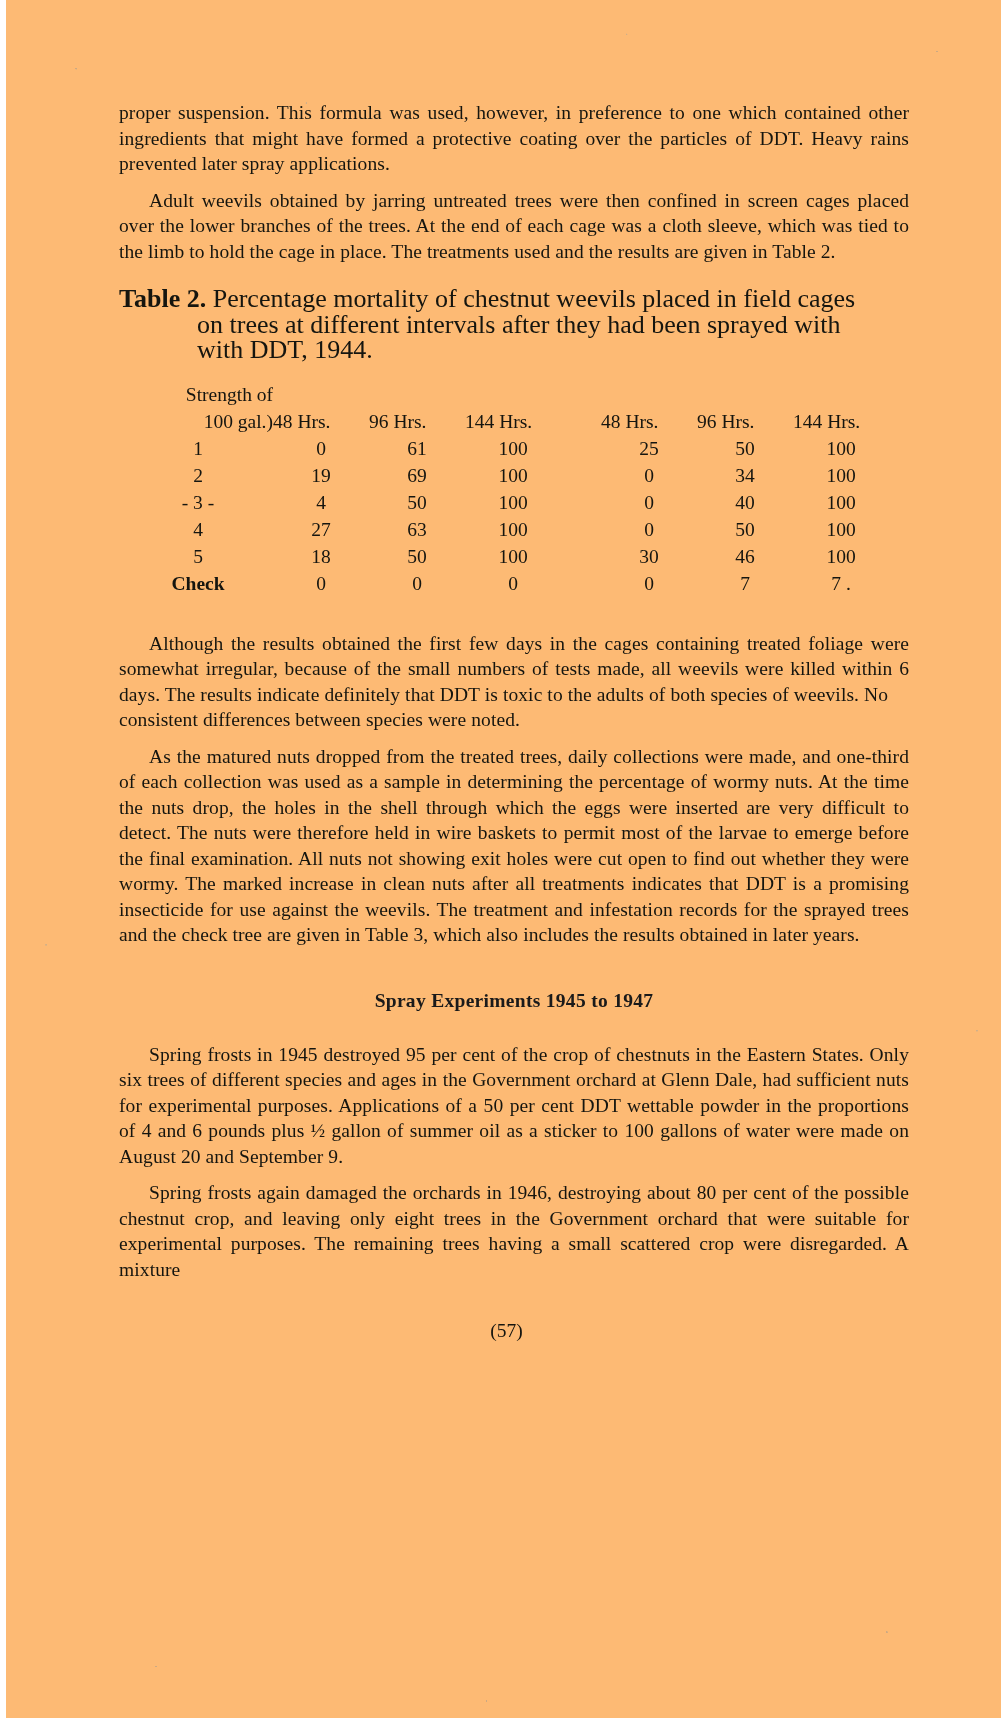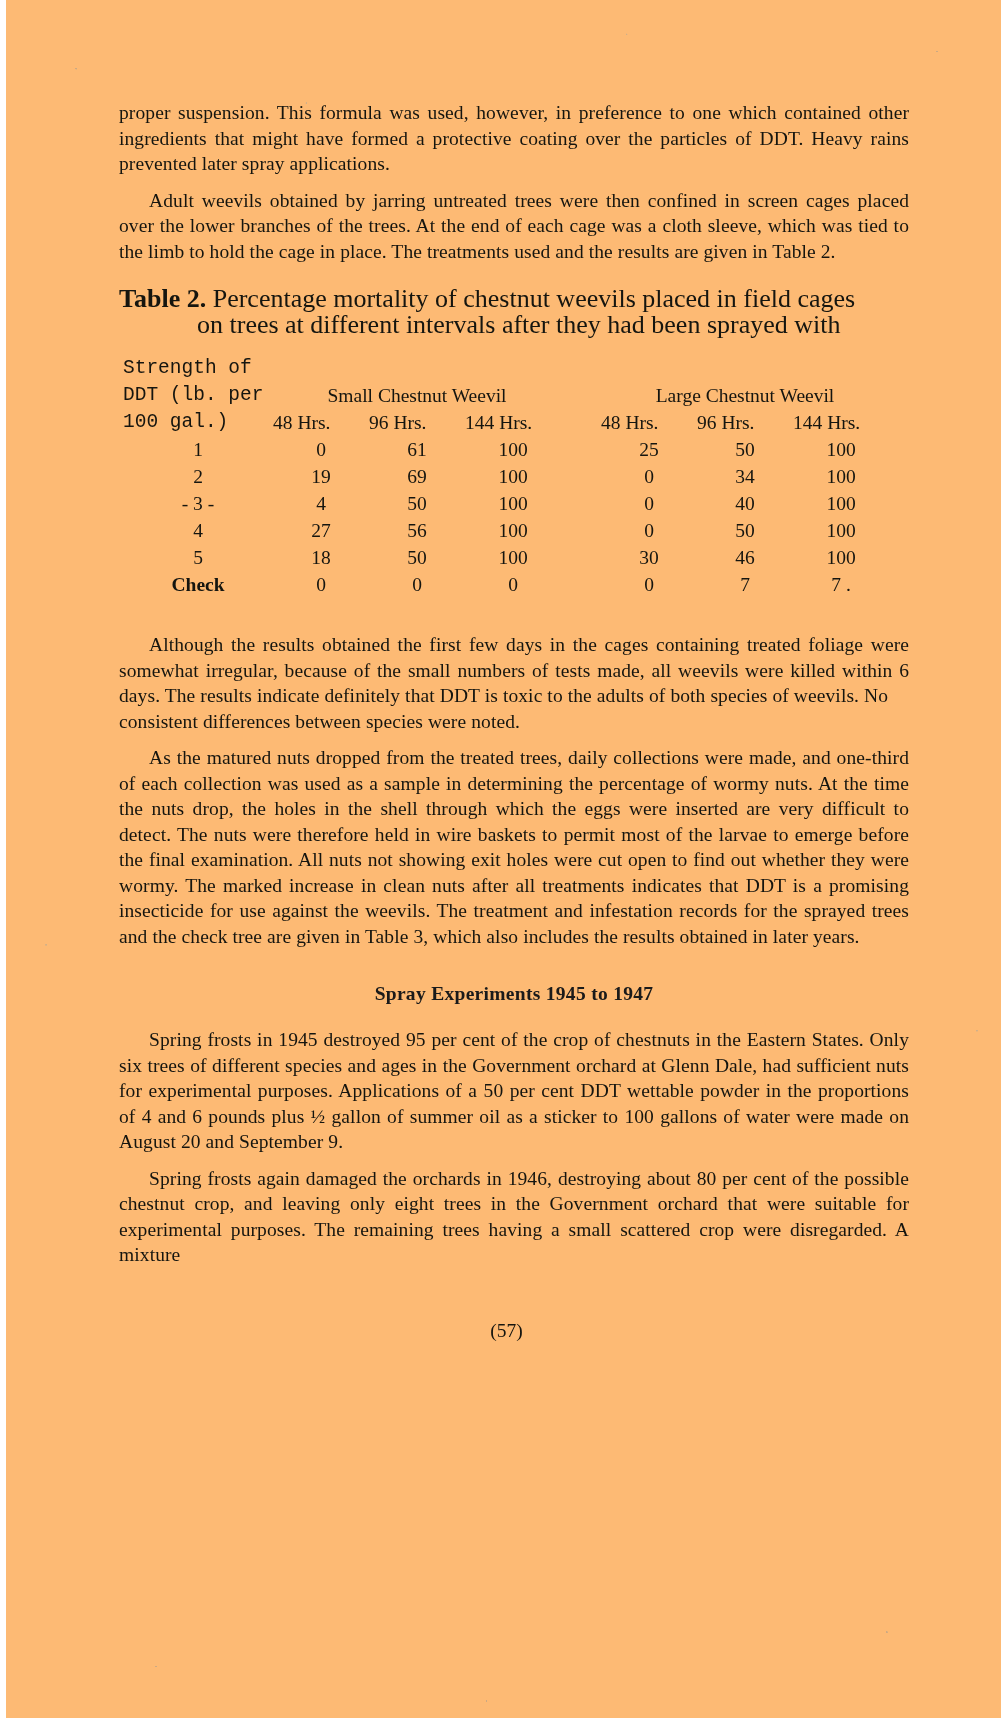--- a/index.html
+++ b/index.html
@@ -81,24 +81,23 @@
     margin-left: 4px;
     font-size: 19.5px;
     color: #15150f;
   }
   table.data td, table.data th {
     padding: 0;
     font-weight: normal;
     white-space: nowrap;
   }
   .hdr-strength {
-    text-align: left;
-    font-weight: bold;
-    line-height: 27px;
-    font-family: Liberation Mono, monospace;
+    text-align: right;
+    font-weight: bold;
+    line-height: 27px;
   }
   .grp-head {
     text-align: center;
     line-height: 27px;
     padding-bottom: 1px;
   }
   .sub-head {
     text-align: left;
     line-height: 27px;
   }
@@ -113,21 +112,21 @@
     line-height: 27px;
     width: 96px;
     font-weight: bold;
   }
   td.spacer { width: 40px; }
   .section-title {
     text-align: center;
     font-size: 19.5px;
     font-weight: bold;
     letter-spacing: 0.3px;
-    margin: 0;
+    margin: 8px;
   }
   .italic { }
   .pageno {
     position: absolute;
     left: 0;
     top: 1320px;
     width: 1001px;
     text-align: center;
     font-size: 19.5px;
     color: #15150f;
@@ -146,39 +145,34 @@
     <div class="gap-sm"></div>
 
     <p class="body indent">Adult weevils obtained by jarring untreated trees were then confined in screen cages placed over the lower branches of the trees.  At the end of each cage was a cloth sleeve, which was tied to the limb to hold the cage in place.  The treatments used and the results are given in Table 2.</p>
 
     <div class="gap-md"></div>
 
     <div class="table-caption">
       <span class="tno">Table 2.</span>
       <span>Percentage mortality of chestnut weevils placed in field cages</span>
       <span class="line2">on trees at different intervals after they had been sprayed with</span>
+      <span class="line3">with DDT, 1944.</span>
     </div>
 
     <table class="data">
       <tbody>
         <tr>
           <td class="hdr-strength">Strength of</td>
           <td class="num"></td>
           <td class="num"></td>
           <td class="num"></td>
           <td class="spacer"></td>
           <td class="num"></td>
           <td class="num"></td>
           <td class="num"></td>
-        </tr>
-        <tr>
-          <td class="hdr-strength">DDT (lb. per</td>
-          <td class="grp-head" colspan="3">Small Chestnut Weevil</td>
-          <td class="spacer"></td>
-          <td class="grp-head" colspan="3">Large Chestnut Weevil</td>
         </tr>
         <tr>
           <td class="hdr-strength">100 gal.)</td>
           <td class="sub-head">48 Hrs.</td>
           <td class="sub-head">96 Hrs.</td>
           <td class="sub-head">144 Hrs.</td>
           <td class="spacer"></td>
           <td class="sub-head">48 Hrs.</td>
           <td class="sub-head">96 Hrs.</td>
           <td class="sub-head">144 Hrs.</td>
@@ -210,21 +204,21 @@
           <td class="num">50</td>
           <td class="num">100</td>
           <td class="spacer"></td>
           <td class="num">0</td>
           <td class="num">40</td>
           <td class="num">100</td>
         </tr>
         <tr>
           <td class="rowlabel">4</td>
           <td class="num">27</td>
-          <td class="num">56</td>
+          <td class="num">63</td>
           <td class="num">100</td>
           <td class="spacer"></td>
           <td class="num">0</td>
           <td class="num">50</td>
           <td class="num">100</td>
         </tr>
         <tr>
           <td class="rowlabel">5</td>
           <td class="num">18</td>
           <td class="num">50</td>

